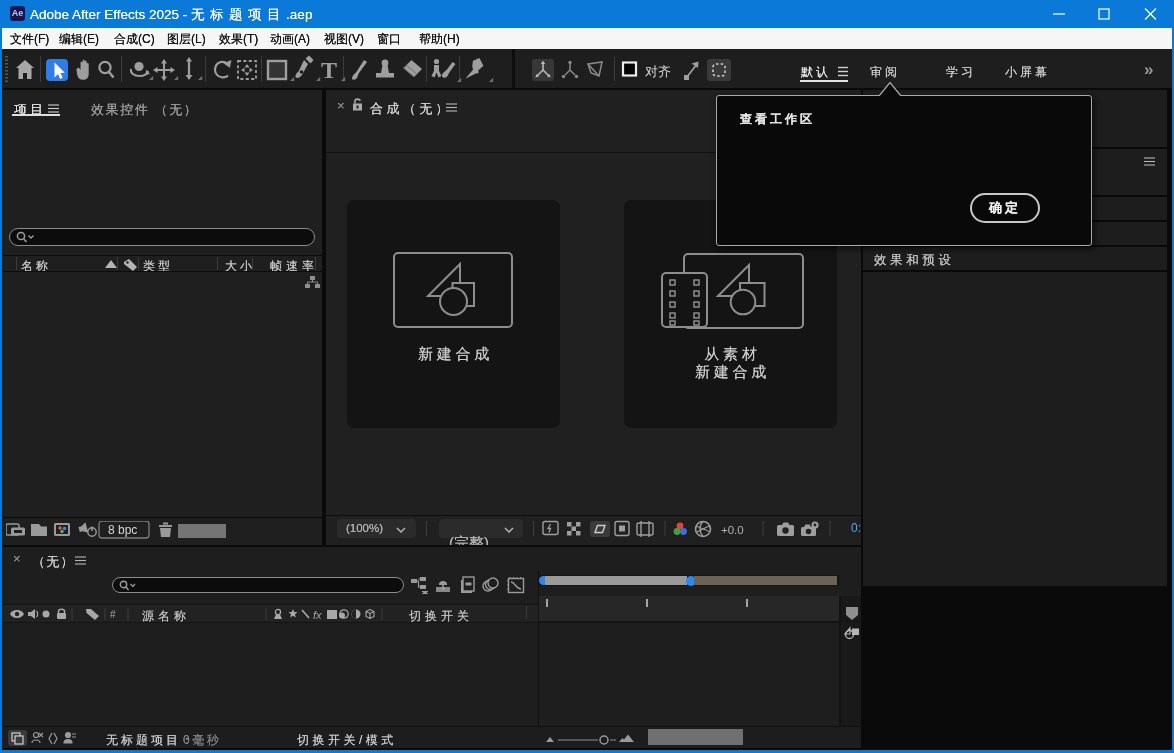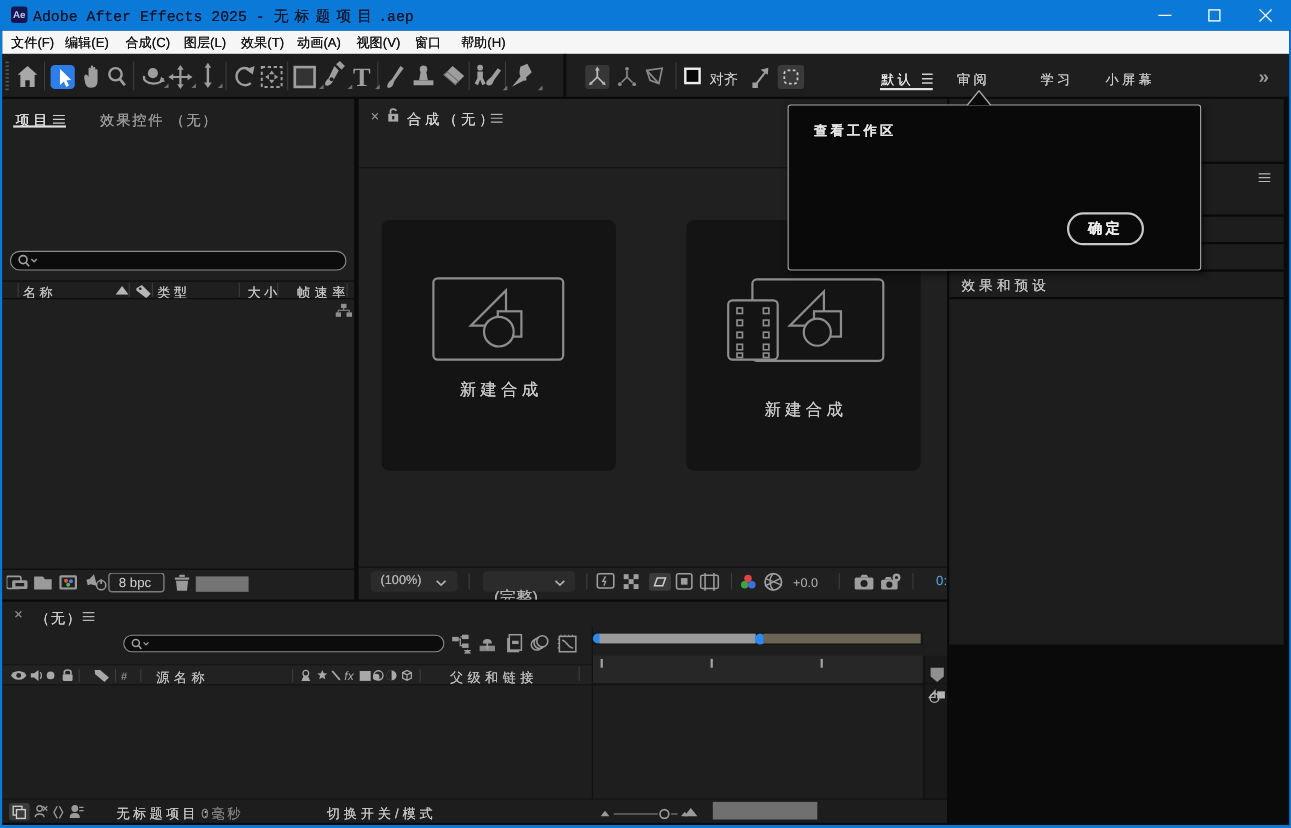--- a/index.html
+++ b/index.html
@@ -3,21 +3,21 @@
 <meta charset="utf-8">
 <style>
   * { margin:0; padding:0; box-sizing:border-box; }
   html,body { width:1174px; height:753px; overflow:hidden; background:#0a0a0a; }
   body { font-family:"Liberation Sans", sans-serif; } .gtxt,.wstab,.cardtxt,#popup .title,#popup .body,#okbtn,.dtxt,#menubar span,#title { text-shadow:0 0 0.6px currentColor; }
   .abs { position:absolute; }
   #win { position:relative; width:1174px; height:753px; background:#0a0a0a; }
   
   #titlebar { left:0; top:0; width:1174px; height:28px; background:#0a79d8; }
   #aelogo { left:10px; top:6px; width:15px; height:15px; background:#15164e; border-radius:3px; color:#b9c5f9; font-size:9px; font-weight:bold; text-align:center; line-height:15px; }
-  #title { left:30px; top:6px; color:#0f172a; font-size:13.5px;font-family:Liberation Mono, monospace; }
+  #title { left:30px; top:6px; color:#ffffff; font-size:13.5px; }
   #borderL { left:0; top:28px; width:2px; height:725px; background:#0a79d8; }
   #borderR { left:1172px; top:28px; width:2px; height:725px; background:#0a79d8; }
   #borderB { left:0; top:750px; width:1174px; height:3px; background:#0a79d8; }
   #menubar { left:2px; top:28px; width:1170px; height:21px; background:#f6f6f6; color:#141414; font-size:12px; }
   #menubar span { position:absolute; top:3px; }
   #toolbar { left:2px; top:49px; width:1170px; height:39px; background:#1e1e1e; }
   .wstab { position:absolute; top:15px; font-size:12px; color:#c9c9c9; letter-spacing:3px;text-align:center; }
   
   #projpanel { left:2px; top:90px; width:320px; height:455px; background:#1f1f1f; overflow:hidden; }
   #comppanel { left:326px; top:90px; width:535px; height:455px; background:#202020; overflow:hidden; }
@@ -339,20 +339,21 @@
             <rect x="16" y="50" width="5" height="5"></rect>
             <rect x="16" y="61" width="5" height="5"></rect>
             <rect x="16" y="69" width="5" height="4"></rect>
           <rect x="40" y="28" width="5" height="5"></rect>
             <rect x="40" y="39" width="5" height="5"></rect>
             <rect x="40" y="50" width="5" height="5"></rect>
             <rect x="40" y="61" width="5" height="5"></rect>
             <rect x="40" y="69" width="5" height="4"></rect>
         </g>
       </svg>
+      <div class="cardtxt" style="top:145px">从素材</div>
       <div class="cardtxt" style="top:163px">新建合成</div>
     </div>
 
     <div class="hline" style="left:0;top:425px;width:535px;background:#0e0e0e"></div>
     <div class="abs" style="left:11px;top:429px;width:79px;height:19px;background:#2b2b2b;border-radius:4px"></div>
     <span class="dtxt" style="left:20px;top:432px;font-size:11.5px;color:#b2b2b2">(100%)</span>
     <svg style="position:absolute;left:70px;top:437px" width="10" height="6" viewBox="0 0 10 6">
         <path d="M1 1 L5 5 L9 1" fill="none" stroke="#b2b2b2" stroke-width="1.5"></path>
       </svg>
     <div class="vsep" style="left:100px;top:431px;height:15px"></div>
@@ -517,21 +518,21 @@
         <rect x="317" y="3" width="10" height="9"></rect>
         <circle cx="334" cy="7" r="4.2" fill="none" stroke="#a8a8a8" stroke-width="1.2"></circle>
         <circle cx="332" cy="8.5" r="3"></circle>
         <circle cx="346" cy="7" r="4.5"></circle>
         <path d="M346 2.5 A4.5 4.5 0 0 0 346 11.5 Z" fill="#222222"></path>
         <path d="M356 4.5 L360 2.5 L364 4.5 L364 9.5 L360 11.5 L356 9.5 Z M356 4.5 L360 6.5 L364 4.5 M360 6.5 L360 11.5" fill="none" stroke="#a8a8a8" stroke-width="1.1"></path>
       </g>
       <line x1="372" y1="1" x2="372" y2="13" stroke="#3c3c3c"></line>
     </svg>
     <span class="gtxt" style="left:140px;top:61px;color:#bdbdbd;letter-spacing:4px">源名称</span>
-    <span class="gtxt" style="left:407px;top:61px;color:#bdbdbd;letter-spacing:4px">父级和链接</span>
+    <span class="gtxt" style="left:407px;top:61px;color:#bdbdbd;letter-spacing:4px">切换开关</span>
     <div class="vsep" style="left:524px;top:59px;height:13px;background:#3c3c3c"></div>
 
     <div class="abs" style="left:837px;top:49px;width:2px;height:152px;background:#131313"></div>
     <div class="abs" style="left:839px;top:49px;width:20px;height:152px;background:#191919"></div>
     <svg style="position:absolute;left:843px;top:59px" width="14" height="15" viewBox="0 0 14 15">
         <path d="M1 1 L13 1 L13 9 L7 14 L1 9 Z" fill="#8f8f8f"></path>
       </svg>
     <div class="hline" style="left:537px;top:74px;width:322px;background:#141414"></div>
     <svg style="position:absolute;left:841px;top:79px" width="17" height="14" viewBox="0 0 17 14">
       <path d="M7 2 L2 8 L7 8 Z" fill="none" stroke="#b5b5b5" stroke-width="1.2"></path>

